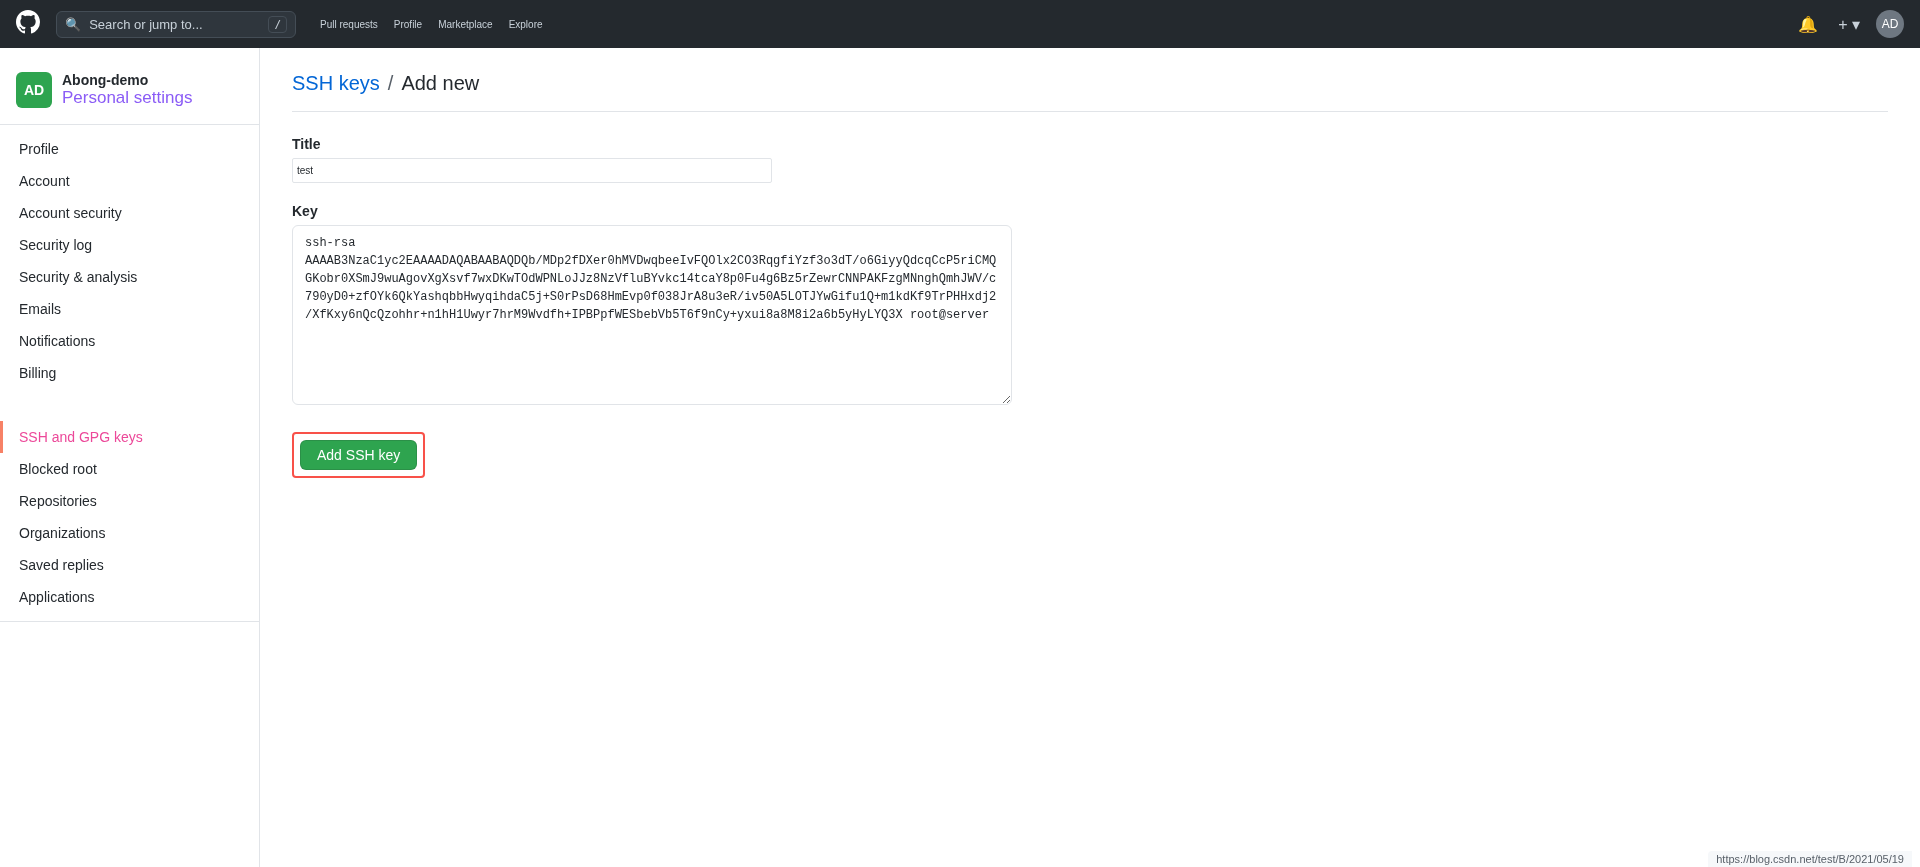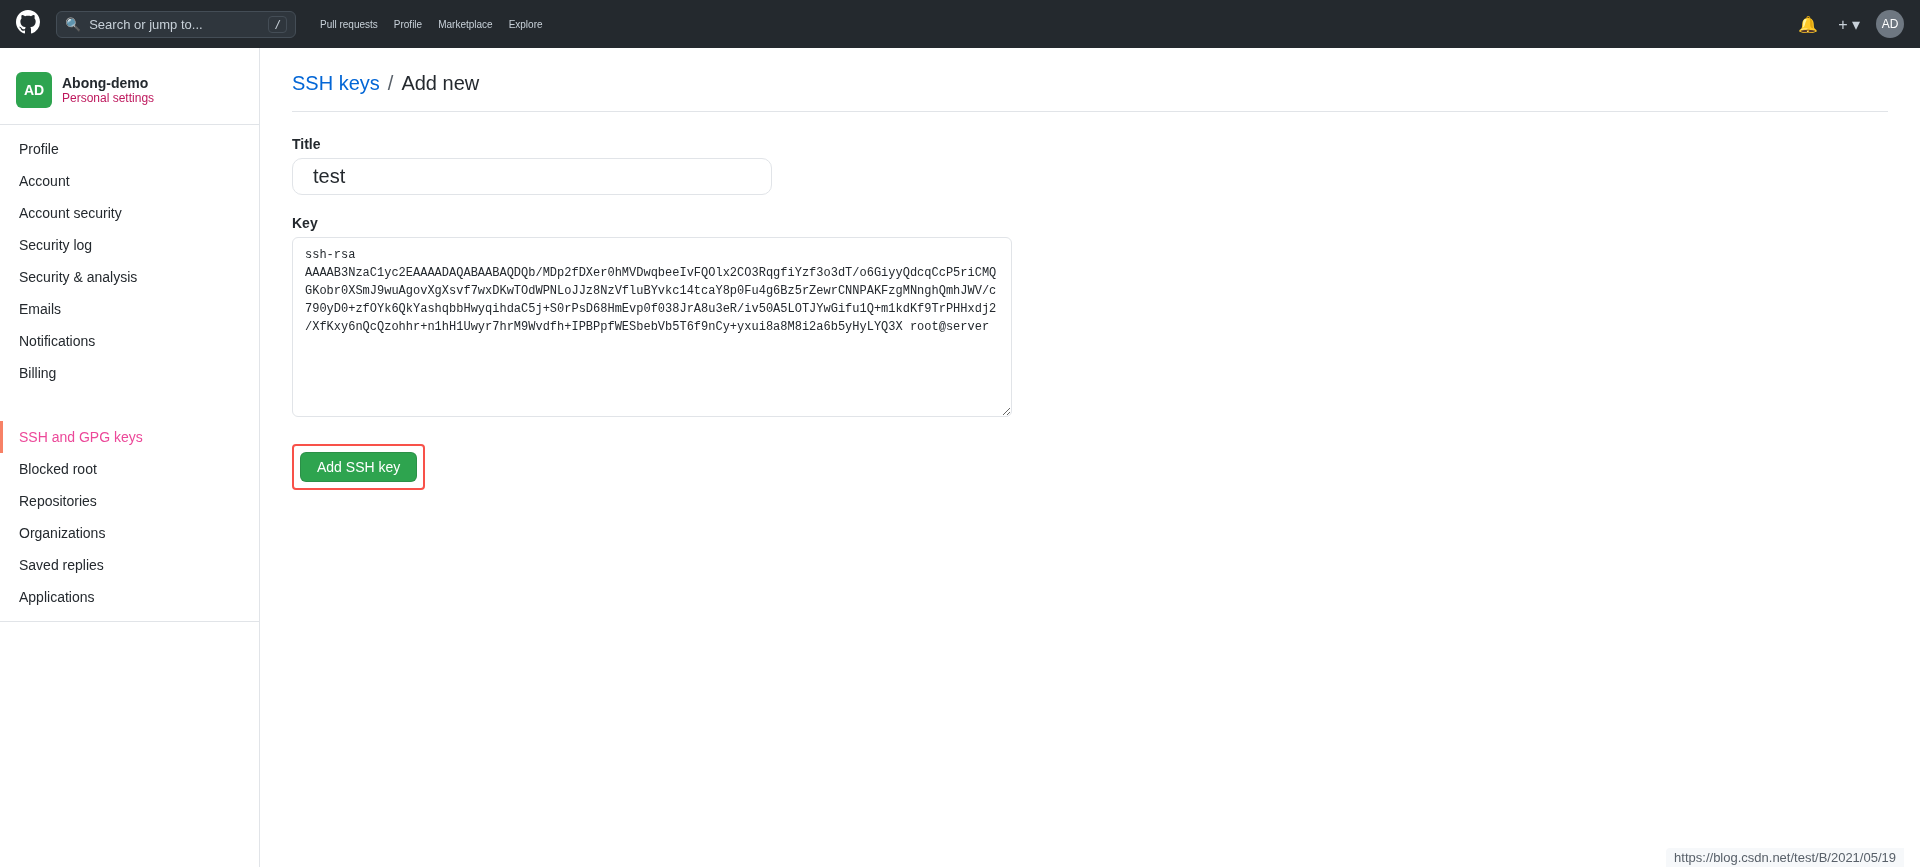--- a/index.html
+++ b/index.html
@@ -45,21 +45,21 @@
 
     
     .page-container { display: flex; min-height: calc(100vh - 48px); background: #fff; }
 
     
     .sidebar { width: 260px; flex-shrink: 0; padding: 16px 0; background: #fff; border-right: 1px solid #e1e4e8; }
     .sidebar-user { display: flex; align-items: center; gap: 10px; padding: 8px 16px 16px 16px; border-bottom: 1px solid #e1e4e8; margin-bottom: 8px; }
     .sidebar-avatar { width: 36px; height: 36px; border-radius: 6px; background: #2ea44f; display: flex; align-items: center; justify-content: center; color: white; font-weight: bold; font-size: 14px; flex-shrink: 0; }
     .sidebar-user-info { display: flex; flex-direction: column; }
     .sidebar-username { font-weight: 600; font-size: 14px; color: #24292e; }
-    .sidebar-sublabel { font-size: 12px; color: #be185d; }
+    .sidebar-sublabel { font-size: 17px; color: #8b5cf6; }
     .sidebar-section { padding: 0; }
     .sidebar-item {
       display: block;
       padding: 8px 16px;
       color: #24292e;
       text-decoration: none;
       font-size: 14px;
       cursor: pointer;
       border-left: 3px solid transparent;
       transition: background 0.1s;
@@ -75,24 +75,24 @@
     .breadcrumb-link { color: #0366d6; text-decoration: none; }
     .breadcrumb-sep { color: #586069; }
     .breadcrumb-current { color: #24292e; }
 
     
     .form-group { margin-bottom: 20px; }
     .form-label { display: block; font-weight: 600; font-size: 14px; margin-bottom: 6px; color: #24292e; }
     .form-input {
       width: 100%;
       max-width: 480px;
-      padding: 6px 20px;
+      padding: 6px 4px;
       border: 1px solid #e1e4e8;
-      border-radius: 10px;
-      font-size: 20px;
+      border-radius: 2px;
+      font-size: 10px;
       color: #24292e;
       background: #fff;
       outline: none;
     }
     .form-textarea {
       width: 100%;
       max-width: 720px;
       padding: 8px 12px;
       border: 1px solid #e1e4e8;
       border-radius: 6px;
@@ -125,24 +125,24 @@
       cursor: pointer;
       transition: background 0.1s;
     }
 
     
     .sidebar-section-divider { margin: 8px 0; border: none; border-top: 1px solid #e1e4e8; }
 
     .footer-url {
       position: fixed;
       bottom: 0;
-      right: 16px;
+      right: 8px;
       background: #f6f8fa;
       color: #586069;
-      font-size: 13px;
+      font-size: 11px;
       padding: 2px 8px;
       border-top-left-radius: 4px;
     }
   </style>
 </head>
 <body>
 
 <nav class="topnav">
   <span class="topnav-logo">
     <svg height="24" width="24" viewBox="0 0 16 16" fill="white">

